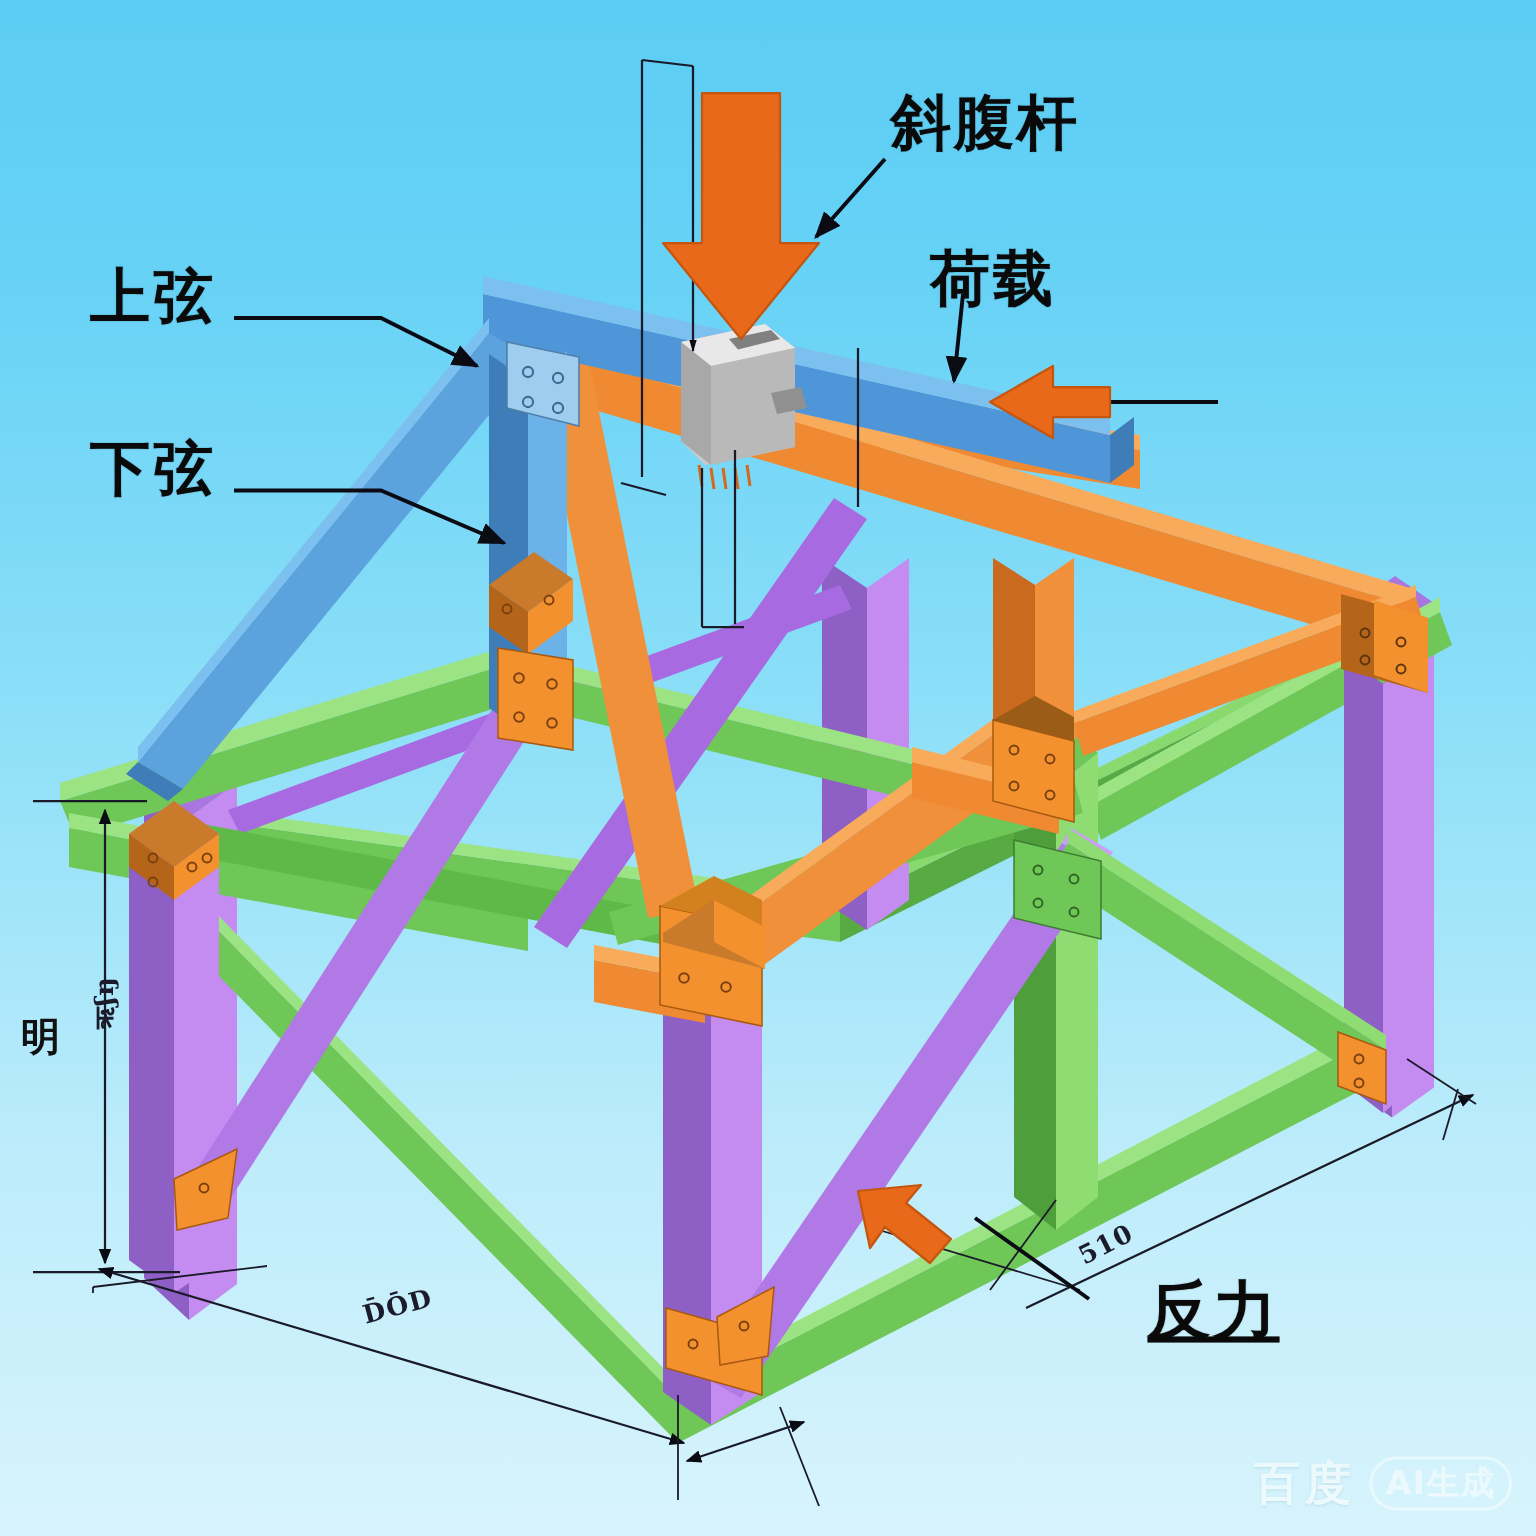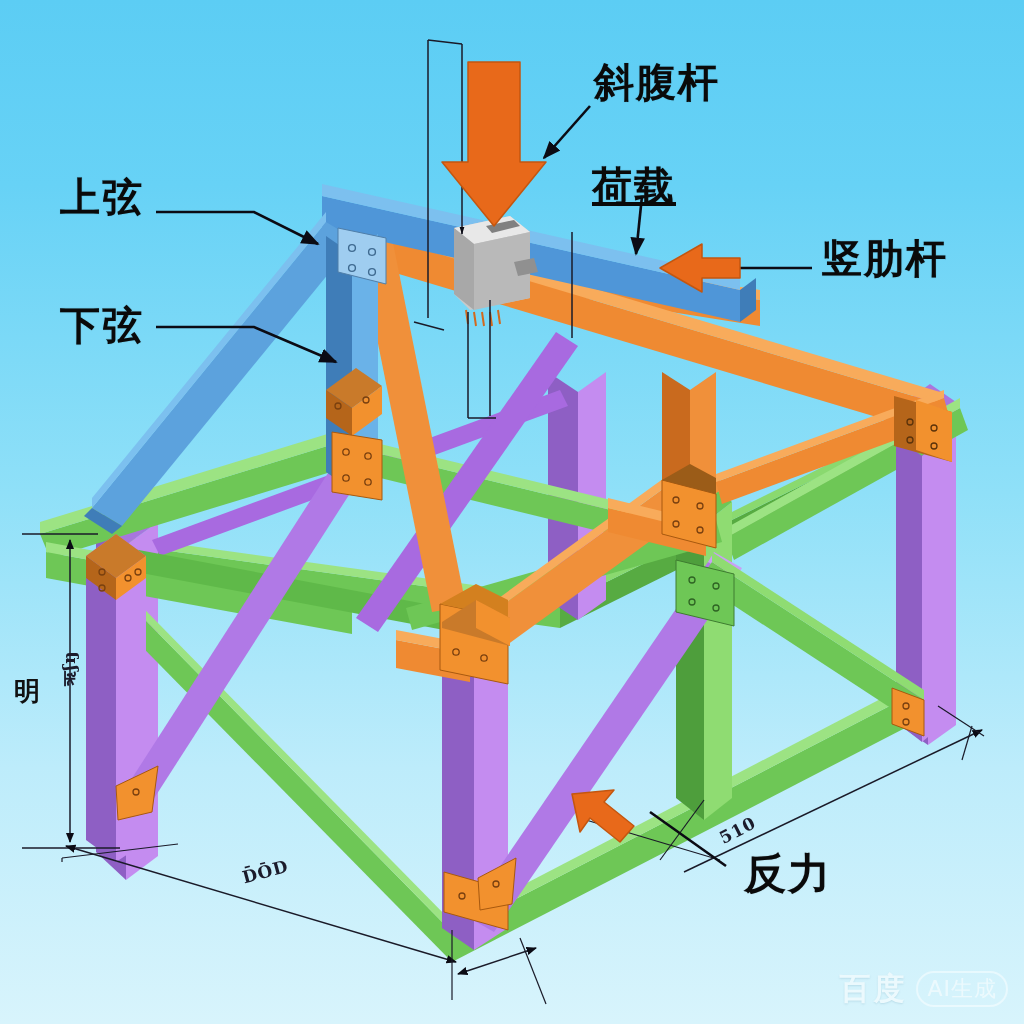--- a/index.html
+++ b/index.html
@@ -29,21 +29,21 @@
   #watermark{
     position:absolute;right:16px;bottom:14px;display:flex;align-items:center;gap:9px;
     opacity:.55;pointer-events:none;
   }
   #watermark .wm-main{
     font-size:31px;font-weight:700;color:#fff;letter-spacing:3px;
     font-family:"DejaVu Sans","Liberation Sans",sans-serif;
     text-shadow:0 1px 2px rgba(120,170,190,.55);
   }
   #watermark .wm-badge{
-    font-size:22px;font-weight:400;color:#fff;letter-spacing:1px;
+    font-size:22px;font-weight:700;color:#fff;letter-spacing:1px;
     border:2px solid rgba(255,255,255,.85);border-radius:18px;padding:1px 9px;
     font-family:"DejaVu Sans","Liberation Sans",sans-serif;
   }
 </style>
 </head>
 <body>
 
 <div id="stage">
 
 <svg id="svgroot" viewBox="0 0 1024 1024">
@@ -413,25 +413,24 @@
       <polygon points="660,268 702,244 702,258 740,258 740,278 702,278 702,292" fill="#e8691a" stroke="#c4560f" stroke-width="1.5" stroke-linejoin="round"></polygon>
     </g>
 
     <g>
       <polygon points="572,794 614,790 604,802 634,826 620,842 590,818 580,832" fill="#e8691a" stroke="#c4560f" stroke-width="1.5" stroke-linejoin="round"></polygon>
     </g>
   </g>
 </svg>
 
 <div class="lbl lbl-xl" style="left:60px;top:178px;font-family:Liberation Serif, serif;">上弦</div>
-<div class="lbl lbl-xl" style="left:60px;top:305px;">下弦</div>
+<div class="lbl lbl-xl" style="left:60px;top:293px;">下弦</div>
 <div class="lbl lbl-xl" style="left:594px;top:62px;">斜腹杆</div>
-<div class="lbl lbl-xl" style="left:592px;top:166px;text-decoration:underline;">荷载</div>
-<div class="lbl lbl-xl" style="left:822px;top:238px;">竖肋杆</div>
-<div class="lbl lbl-lg" style="left:744px;top:853px;">反力</div>
+<div class="lbl lbl-xl" style="left:620px;top:166px;">荷载</div>
+<div class="lbl lbl-lg" style="left:765px;top:853px;text-decoration:underline;">反力</div>
 
 <div class="dimtxt" style="left:240px;top:868px;transform:rotate(-15deg);transform-origin:left top;">D̄ŌD</div>
 <div class="dimtxt" style="left:716px;top:830px;transform:rotate(-27deg);transform-origin:left top;">510</div>
 <div class="dimtxt" style="left:57px;top:686px;transform:rotate(-90deg);transform-origin:left top;">ऋʃŋ</div>
 
 <div class="mingly" style="left:14px;top:674px;">明</div>
 
 <div id="watermark">
   <span class="wm-main">百度</span>
   <span class="wm-badge">AI生成</span>

